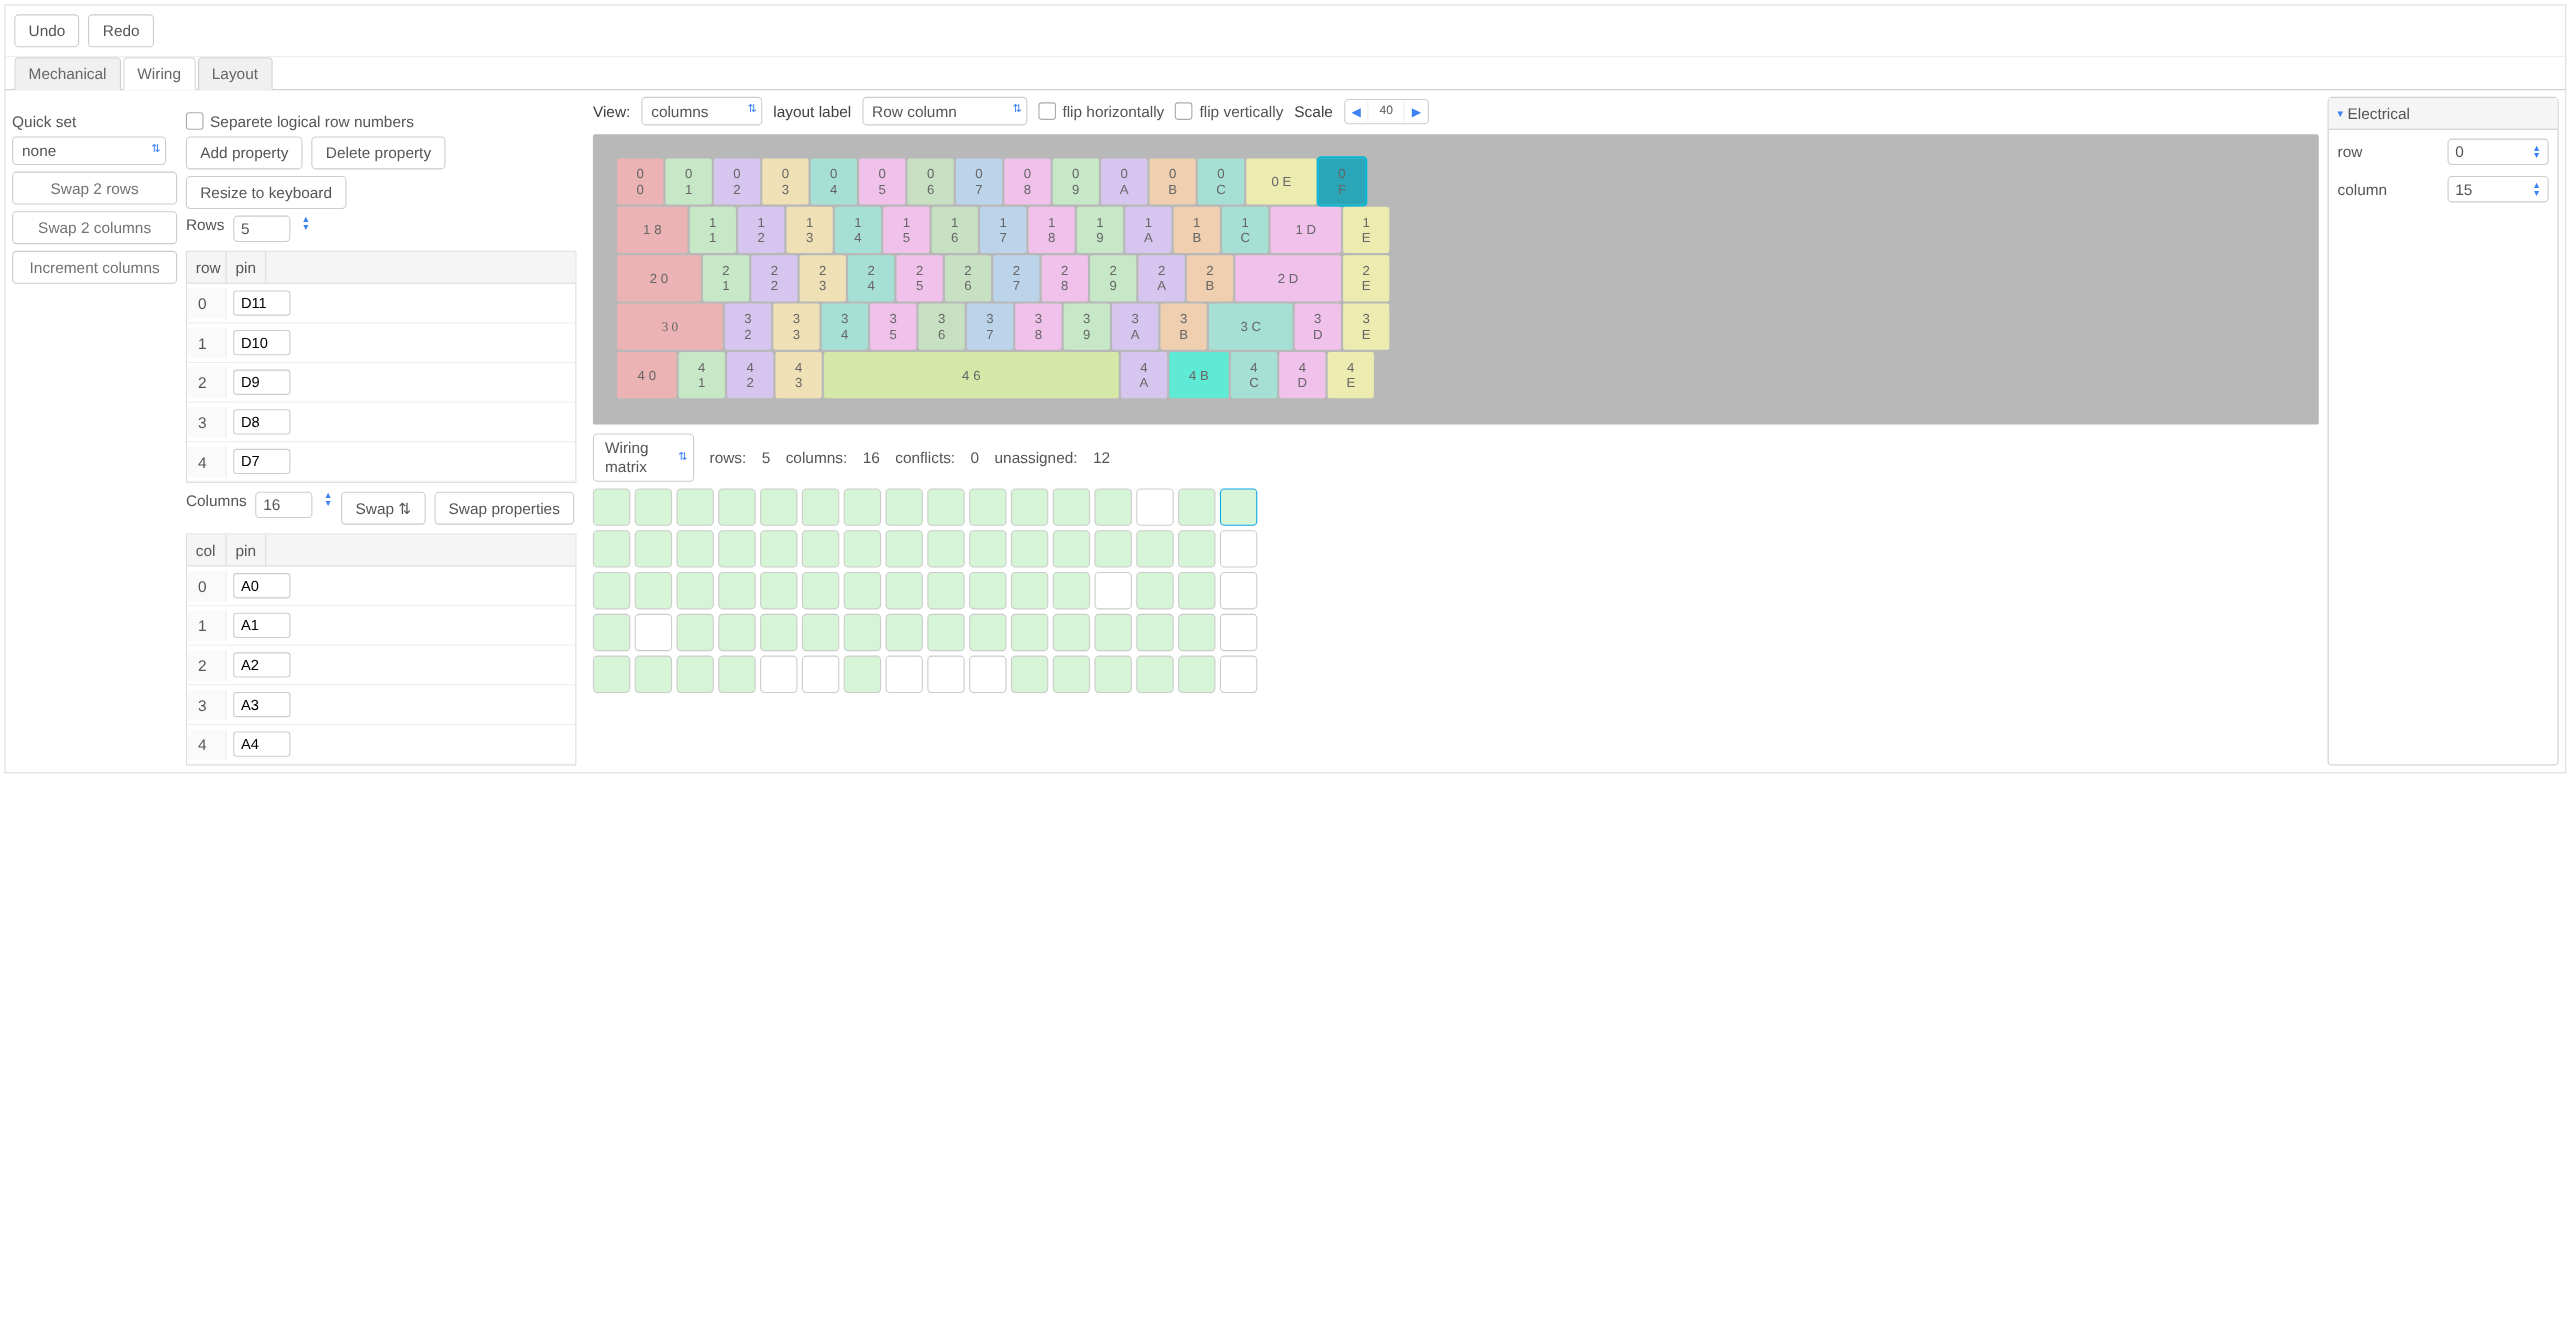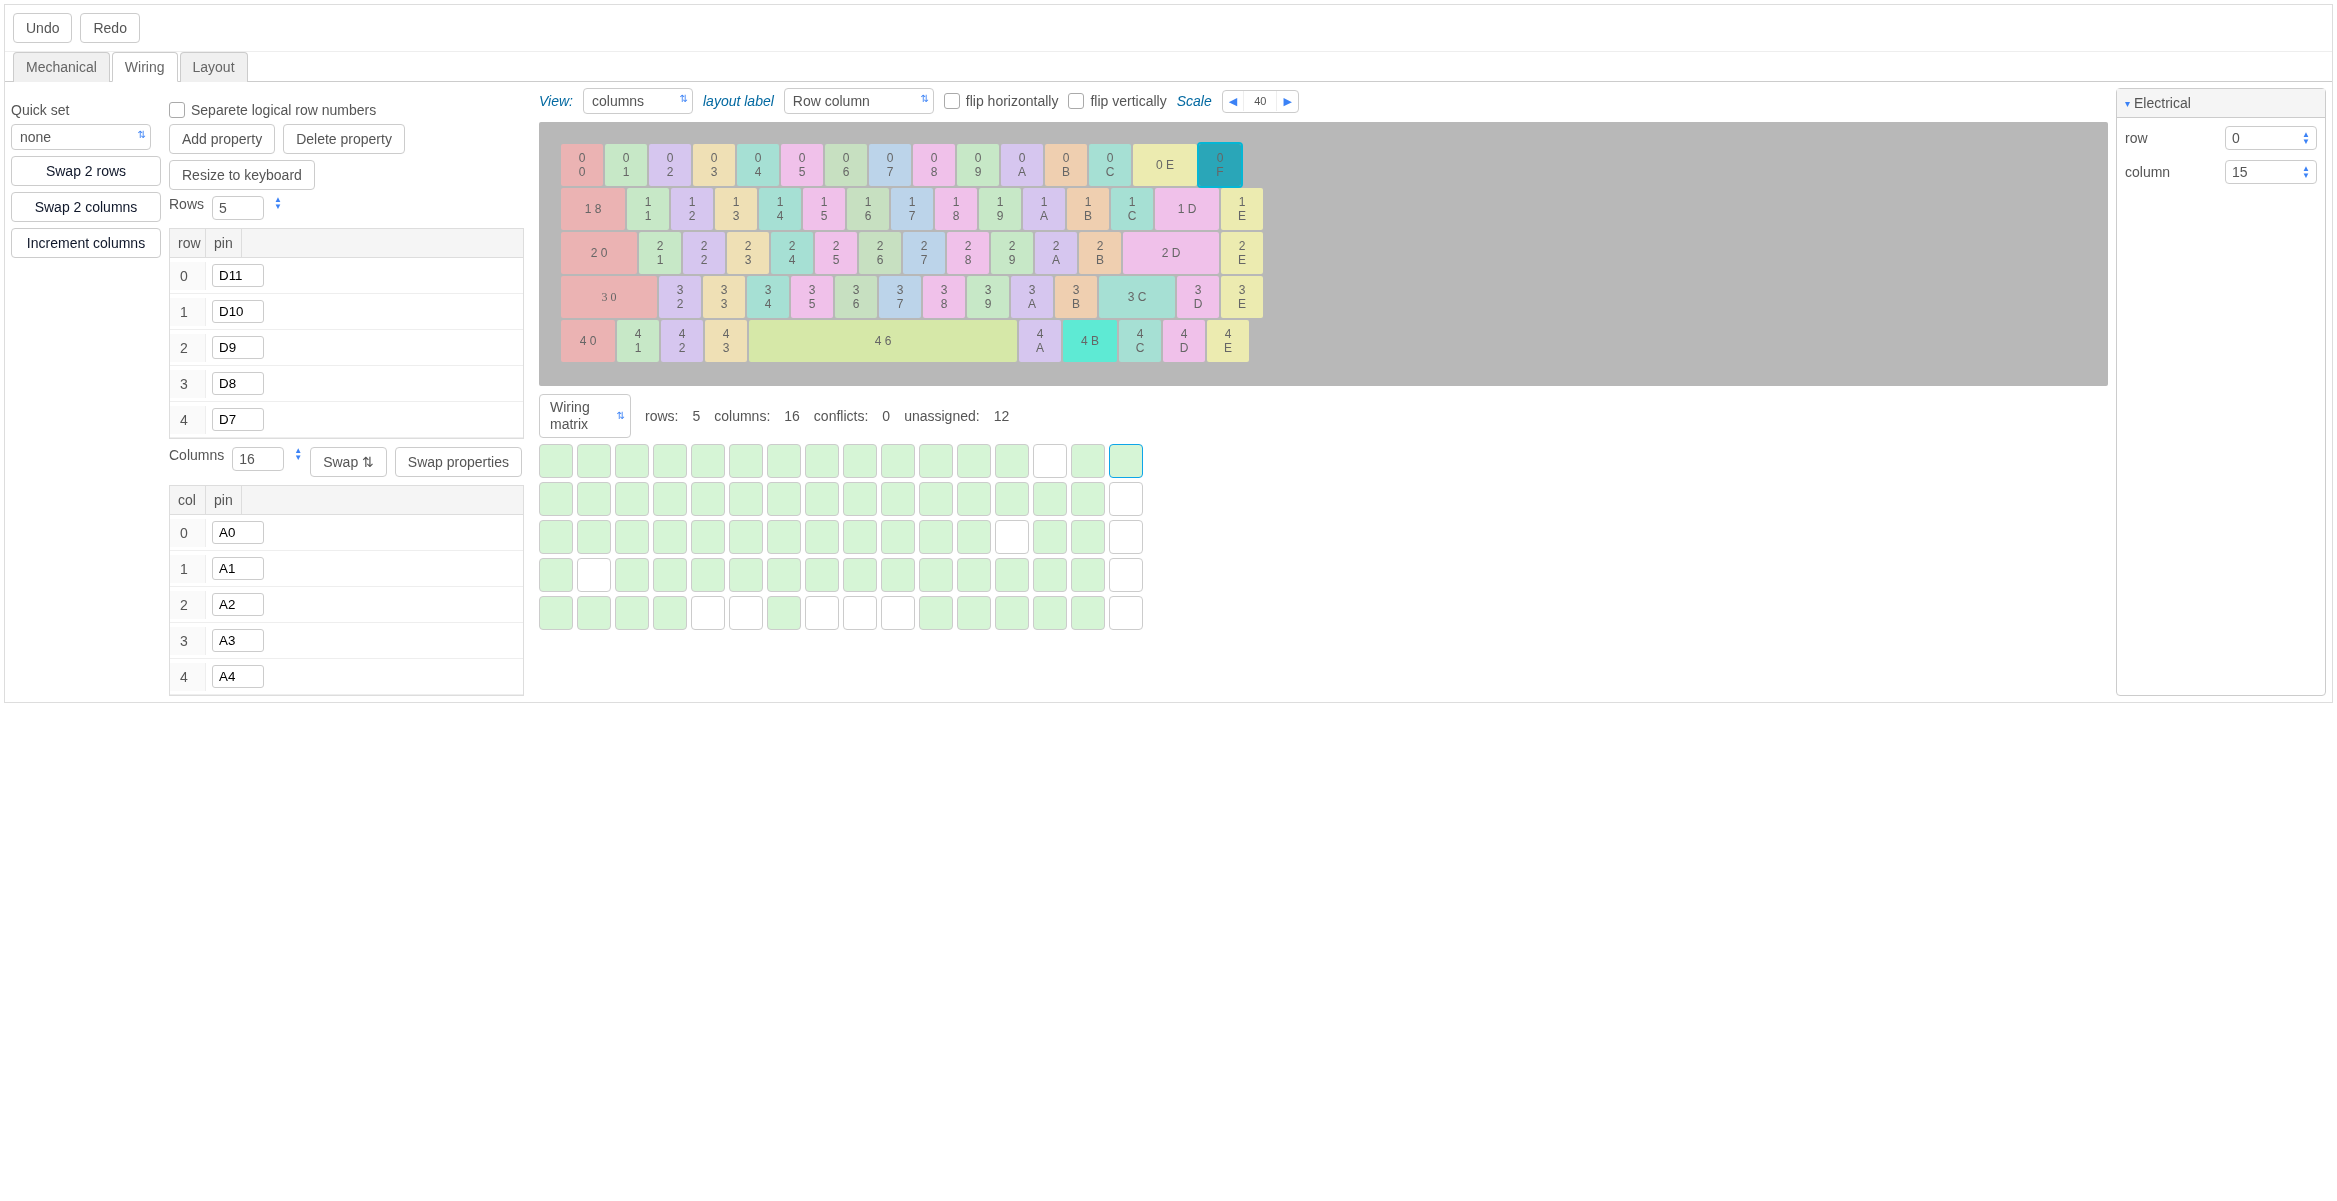--- a/index.html
+++ b/index.html
@@ -2,21 +2,21 @@
 <html><head>
 <meta charset="utf-8">
 <style>
 * { box-sizing: border-box; margin: 0; padding: 0; }
 body { font-family: -apple-system, BlinkMacSystemFont, "Segoe UI", Arial, sans-serif; font-size: 14px; color: #555; background: #fff; }
 .outer { border: 1px solid #ddd; margin: 4px; }
 .menubar { background: #f5f5f5; border-bottom: 1px solid #ddd; padding: 8px 20px; display: flex; gap: 40px; }
 .menubar span { cursor: pointer; }
 .toolbar { padding: 8px; display: flex; gap: 8px; border-bottom: 1px solid #eee;}
 .btn { background: #fff; border: 1px solid #ccc; border-radius: 4px; padding: 6px 12px; cursor: pointer; font-size: 14px; color: #555; }
-.btn:disabled, .btn.disabled { color: #0f172a; cursor: default; }
+.btn:disabled, .btn.disabled { color: #737373; cursor: default; }
 .tabs { display: flex; padding: 0 8px; }
 .tab { padding: 6px 12px; background: #f0f0f0; border: 1px solid #ccc; border-bottom: none; border-radius: 4px 4px 0 0; margin-right: 2px; cursor: pointer; color: #666;}
 .tab.active { background: #fff; border-bottom: 1px solid #fff; position: relative; z-index:2;}
 .tabline { border-bottom:1px solid #ccc; margin-top:-1px;}
 .content { display: flex; gap: 8px; padding: 6px; }
 .leftcol { width: 520px; flex-shrink:0;margin-top:14px; }
 .select { border:1px solid #ccc; border-radius:4px; padding:4px 20px 4px 8px; background:#fff; position:relative; display:inline-block; min-width:60px;}
 .select::after { content:"⇅"; position:absolute; right:4px; color:#3b82f6; font-size:10px;}
 .select-wide { width:140px;}
 .checkbox { display:inline-flex; align-items:center; gap:6px; }
@@ -29,21 +29,21 @@
 .pin-table { border:1px solid #ddd; margin-top:8px; width: 355px;}
 .pin-table-hd { display:flex; background:#f5f5f5; border-bottom:1px solid #ddd;}
 .pin-table-hd div { padding:6px 8px; border-right:1px solid #ddd;}
 .pin-table-hd div:first-child { width:36px;}
 .pin-row { display:flex; align-items:center; border-bottom:1px solid #eee;}
 .pin-row .idx { width:36px; padding:6px 10px; background:#fafafa; border-right:1px solid #eee;}
 .pin-row .pinval { padding:6px;}
 .pin-row input { border:1px solid #ccc; border-radius:3px; padding:3px 6px; width:52px;}
 .midcol { flex:1; min-width:0;}
 .viewbar { display:flex; align-items:center; gap:10px; margin-bottom:8px; flex-wrap:wrap;}
-.viewbar .lbl { color:#0369a1;font-style:italic;}
+.viewbar .lbl { color:#404040;}
 .keyboard-area { background:#b8b8b8; padding:22px; border-radius:2px; }
 .kbrow { display:flex; gap:2px; margin-bottom:2px;}
 .key { display:flex; align-items:center; justify-content:center; height:42px; font-size:12px; color:#666; border-radius:2px; text-align:center; white-space:pre;}
 .key.sel { outline:2px solid #06b6d4;}
 .infobar { display:flex; align-items:center; gap:14px; margin-top:8px;}
 .infobar .sel2 { border:1px solid #ccc; border-radius:4px; padding:4px 22px 4px 10px; position:relative; line-height:1.2;}
 .infobar .sel2::after { content:"⇅"; position:absolute; right:5px; top:50%; transform:translateY(-50%); color:#3b82f6; font-size:10px;}
 .matrix { margin-top:6px;}
 .mrow { display:flex; gap:4px; margin-bottom:4px;}
 .mcell { width:34px; height:34px; border:1px solid #ccc; border-radius:4px;}

